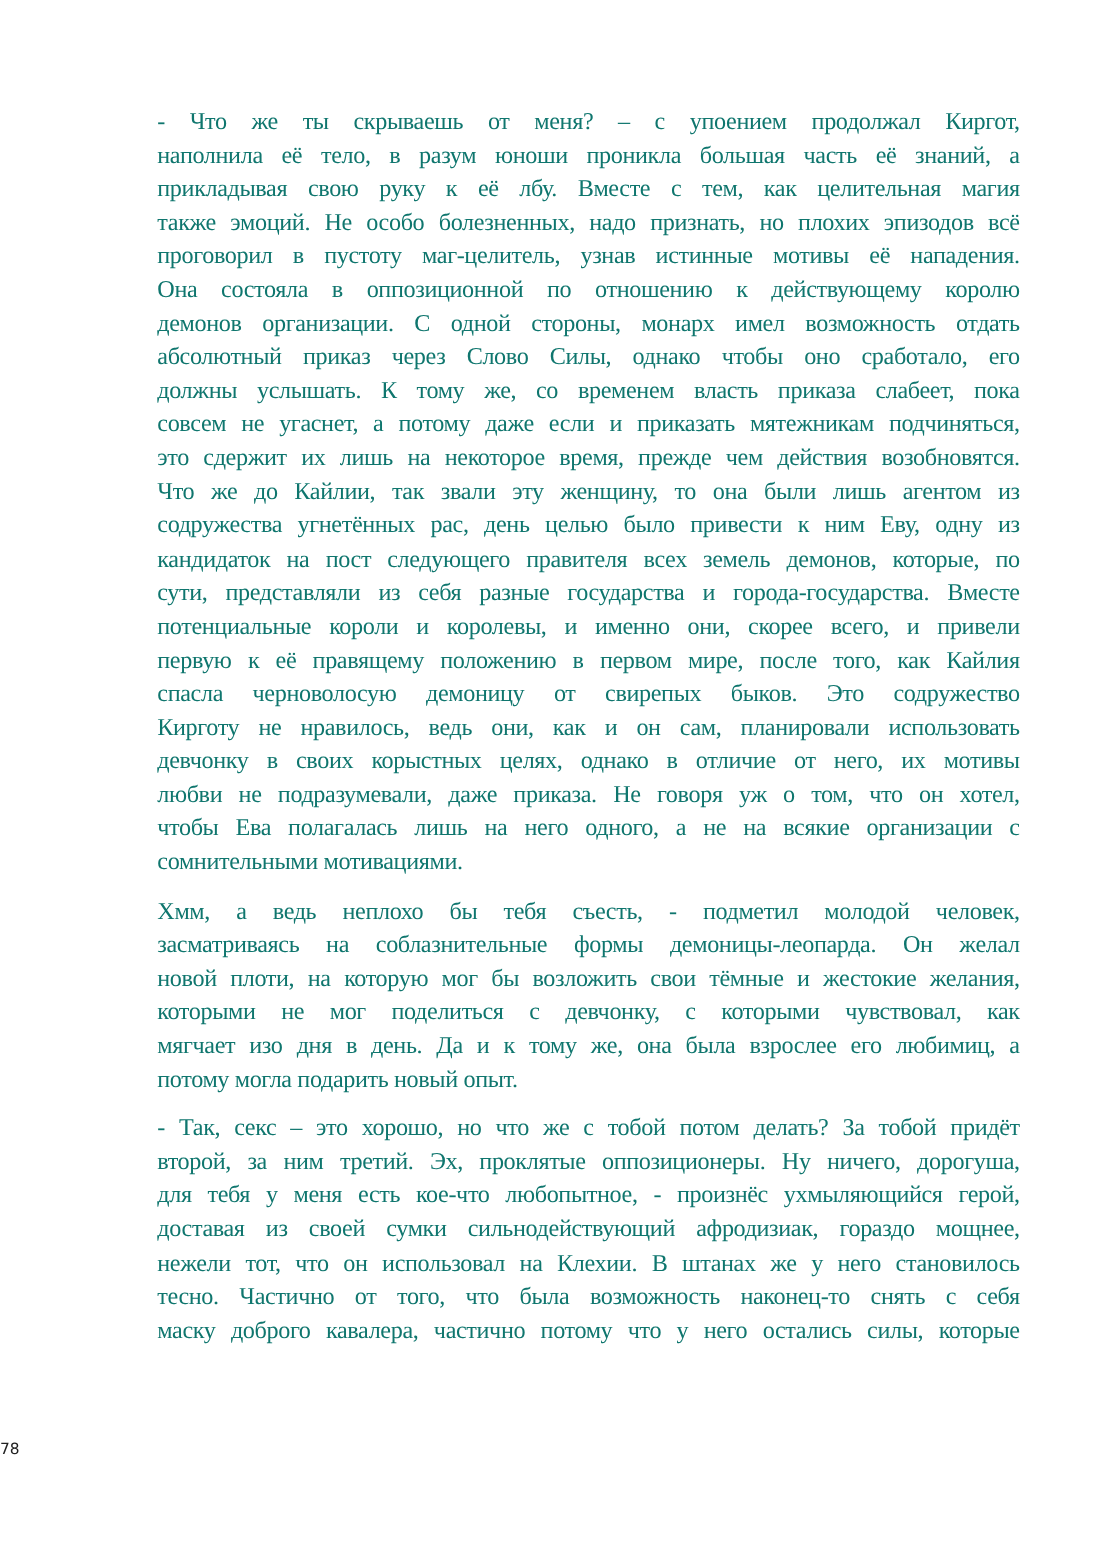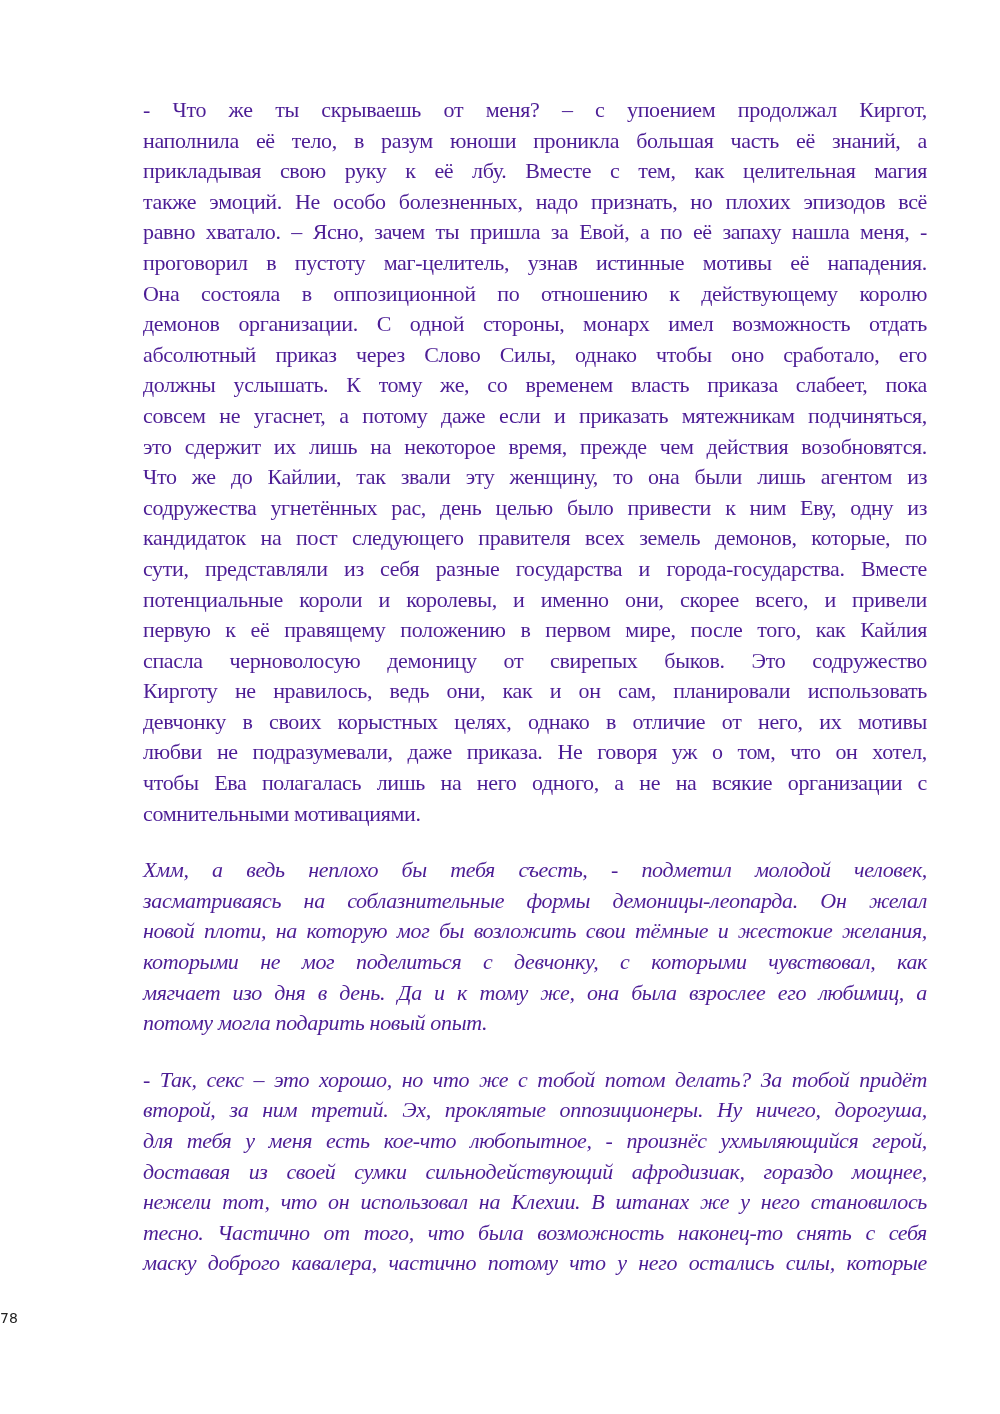--- a/index.html
+++ b/index.html
@@ -14,31 +14,30 @@
       overflow: hidden;
     }
     .page {
       position: absolute;
       left: 143px;
       top: 95px;
       width: 784px;
       font-family: "Liberation Serif", serif;
       font-size: 22px;
       line-height: 30.6px;
-      color: #4c1d95;
+      color: #0f766e;
       text-align: justify;
       letter-spacing: -0.35px;
     }
     .para {
       margin: 0;
       text-align-last: left;
     }
     .para + .para {
-      margin-top: 26px;
-      font-style: italic;
+      margin-top: 14px;
     }
     .line {
       display: block;
       text-align: justify;
       text-align-last: justify;
       white-space: normal;
     }
     .line.last {
       text-align-last: left;
     }
@@ -54,21 +53,20 @@
   </style>
 </head>
 <body>
 
 <div class="page">
   <div class="para">
       <span class="line">- Что же ты скрываешь от меня? – с упоением продолжал Киргот,</span>
       <span class="line">наполнила её тело, в разум юноши проникла большая часть её знаний, а</span>
       <span class="line">прикладывая свою руку к её лбу. Вместе с тем, как целительная магия</span>
       <span class="line">также эмоций. Не особо болезненных, надо признать, но плохих эпизодов всё</span>
-      <span class="line">равно хватало. – Ясно, зачем ты пришла за Евой, а по её запаху нашла меня, -</span>
       <span class="line">проговорил в пустоту маг-целитель, узнав истинные мотивы её нападения.</span>
       <span class="line">Она состояла в оппозиционной по отношению к действующему королю</span>
       <span class="line">демонов организации. С одной стороны, монарх имел возможность отдать</span>
       <span class="line">абсолютный приказ через Слово Силы, однако чтобы оно сработало, его</span>
       <span class="line">должны услышать. К тому же, со временем власть приказа слабеет, пока</span>
       <span class="line">совсем не угаснет, а потому даже если и приказать мятежникам подчиняться,</span>
       <span class="line">это сдержит их лишь на некоторое время, прежде чем действия возобновятся.</span>
       <span class="line">Что же до Кайлии, так звали эту женщину, то она были лишь агентом из</span>
       <span class="line">содружества угнетённых рас, день целью было привести к ним Еву, одну из</span>
       <span class="line">кандидаток на пост следующего правителя всех земель демонов, которые, по</span>

